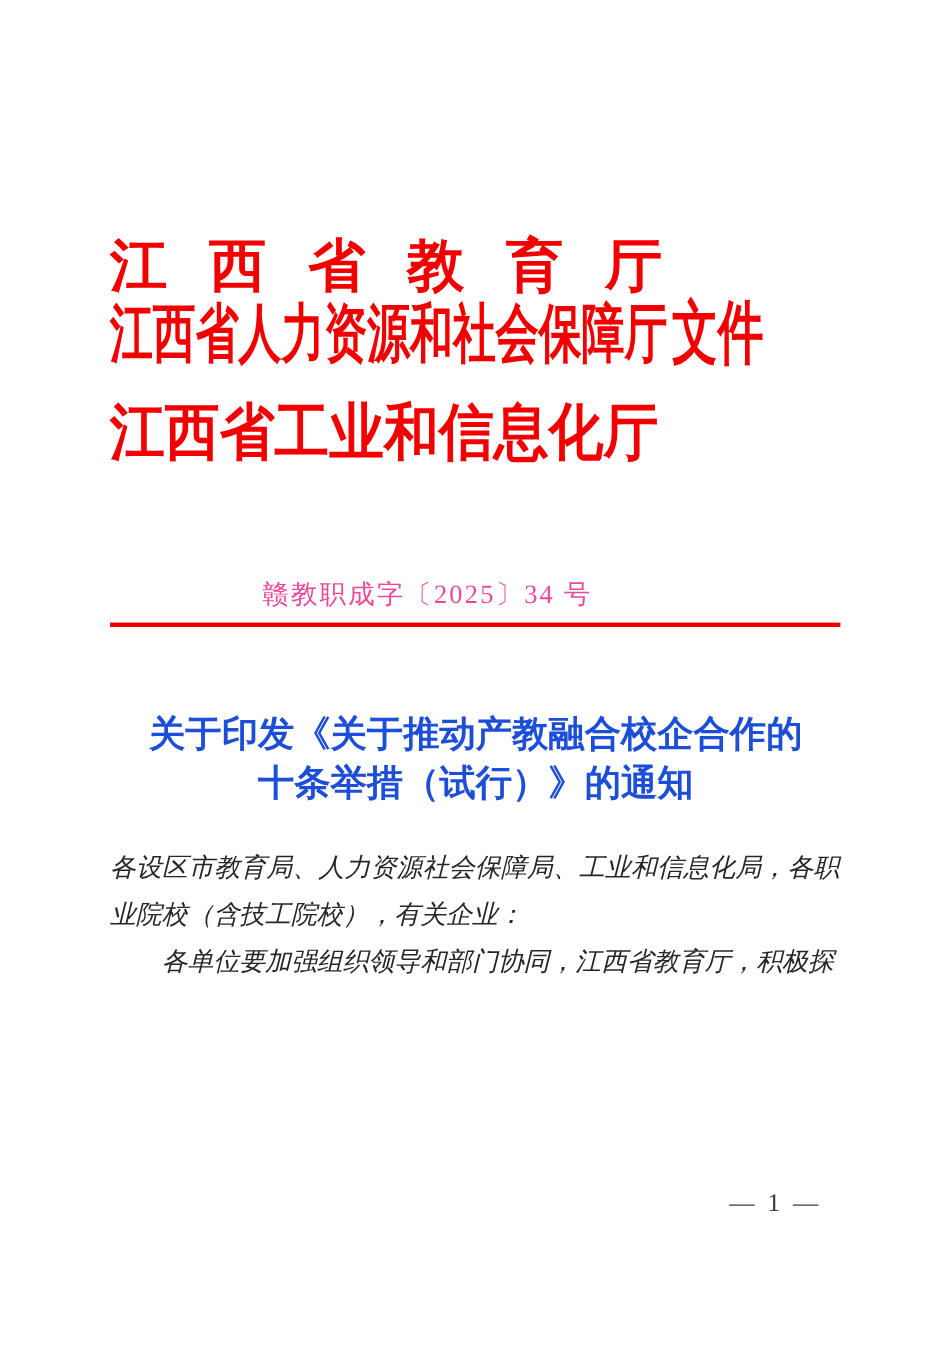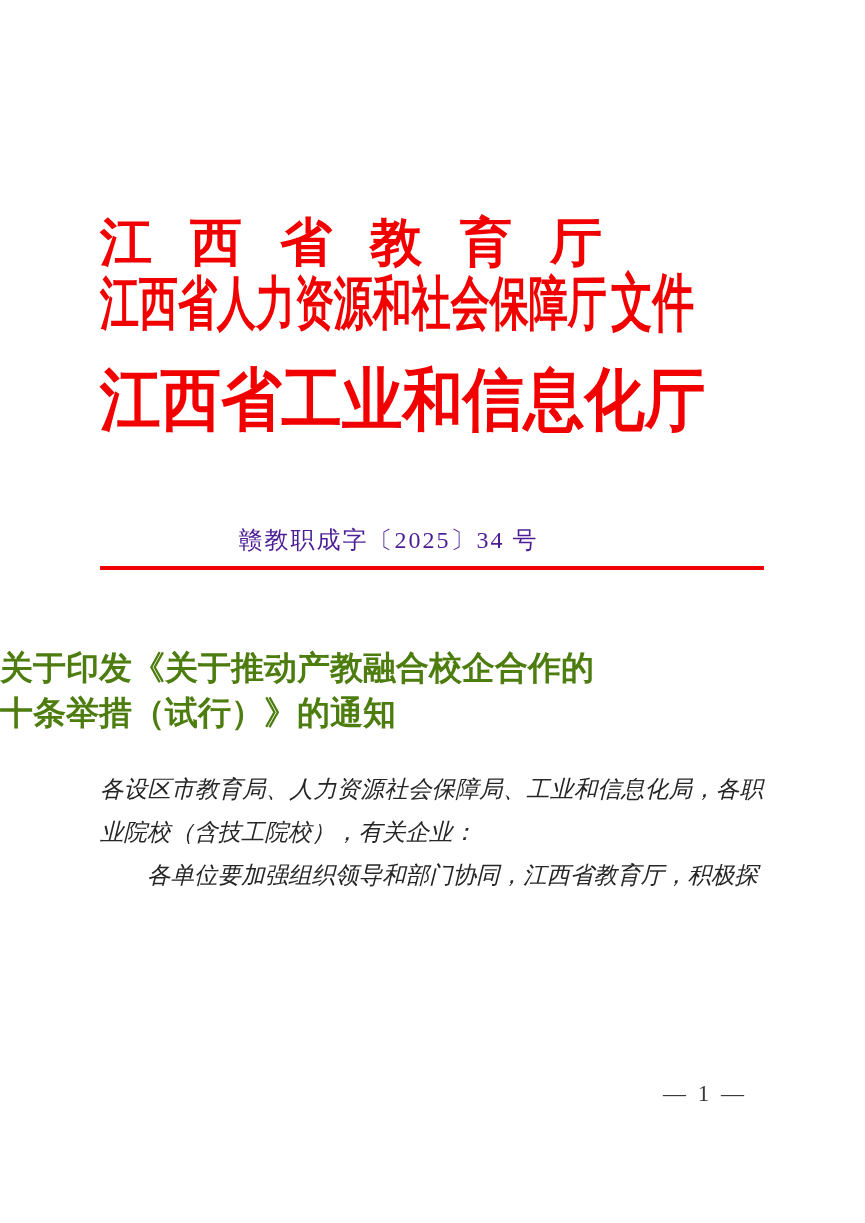--- a/index.html
+++ b/index.html
@@ -47,60 +47,61 @@
     left: 511px;
     top: -3px;
     font-size: 63px;
     display: inline-block;
     transform: scaleX(0.66);
     transform-origin: 0 50%;
     white-space: nowrap;
   }
   .lh-line3 {
     top: 366px;
-    font-size: 68px;
+    font-size: 56px;
   }
   .lh-line3-main {
     display: inline-block;
     transform: scaleX(0.89);
     transform-origin: 0 50%;
     white-space: nowrap;
   }
 
   
   .doc-number {
     position: absolute;
     top: 524px;
     left: 0;
     width: 777px;
     text-align: center;
     font-size: 24px;
     letter-spacing: 2px;
-    color: #4c1d95;
+    color: #ec4899;
   }
 
   
   .red-rule {
     position: absolute;
     top: 566px;
     left: 100px;
     width: 664px;
     height: 4px;
     background: #f20000;
   }
 
   
   .doc-title {
     position: absolute;
     top: 646px;
     left: 0;
     width: 865px;
+    text-align: center;
     font-size: 33px;
     font-weight: bold;
-    color: #4d7c0f;
+    color: #1d4ed8;
     line-height: 45px;
   }
 
   
   .doc-body {
     position: absolute;
     top: 768px;
     left: 100px;
     width: 663px;
     font-size: 23.5px;

